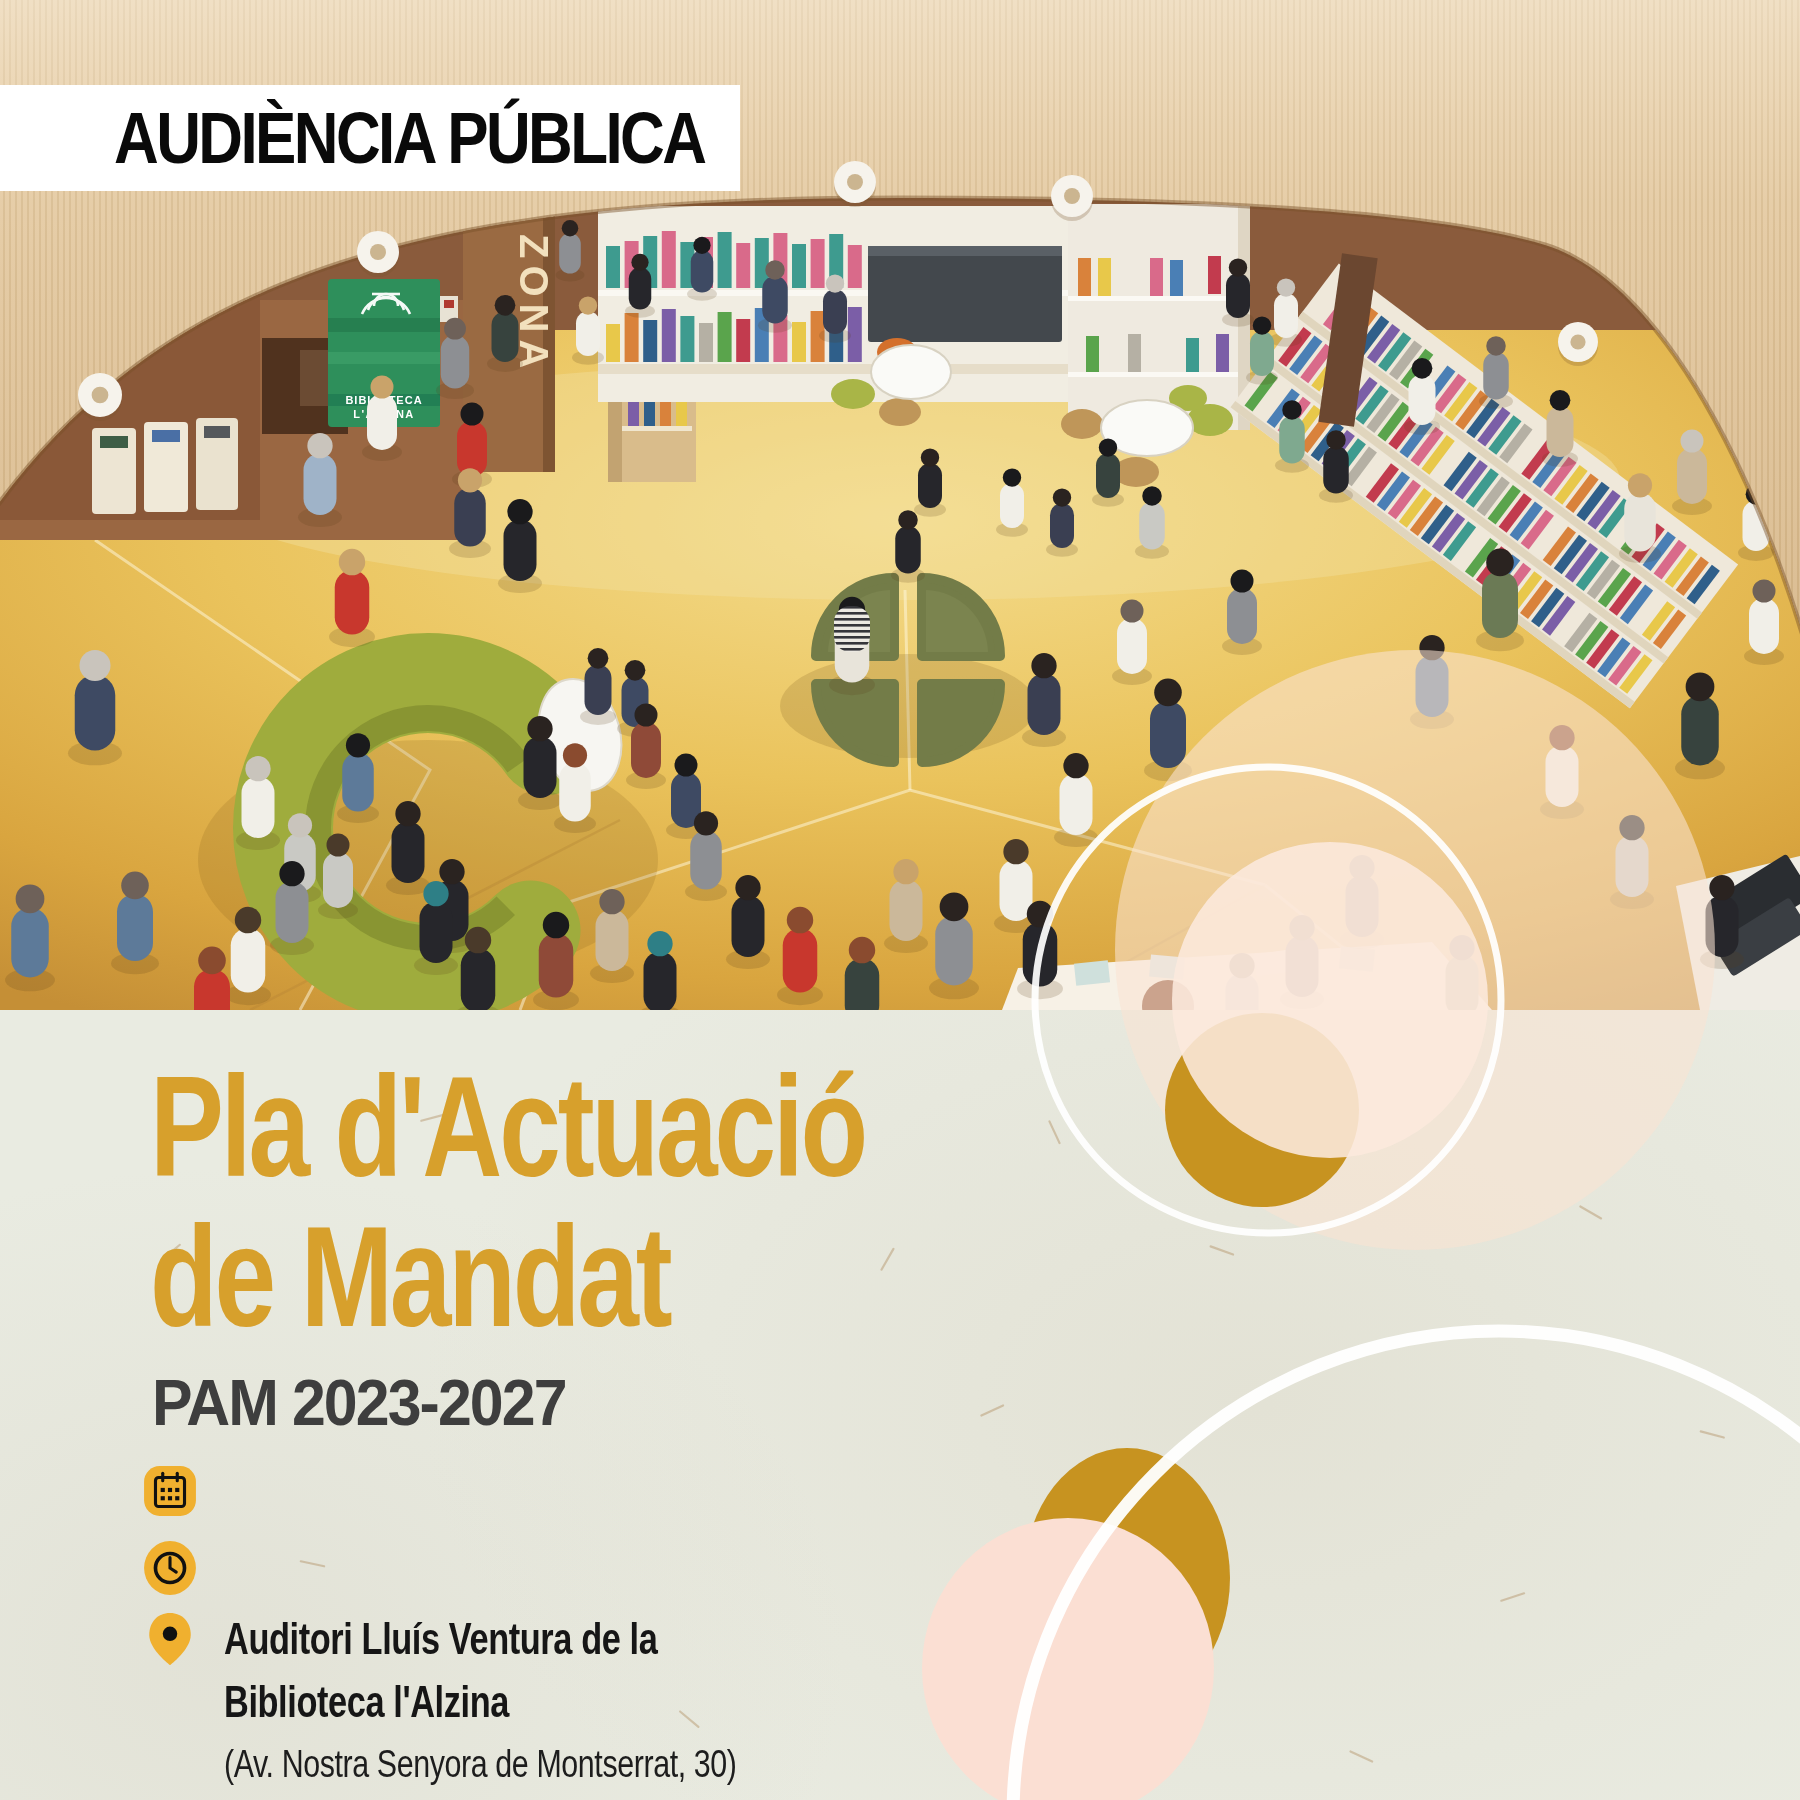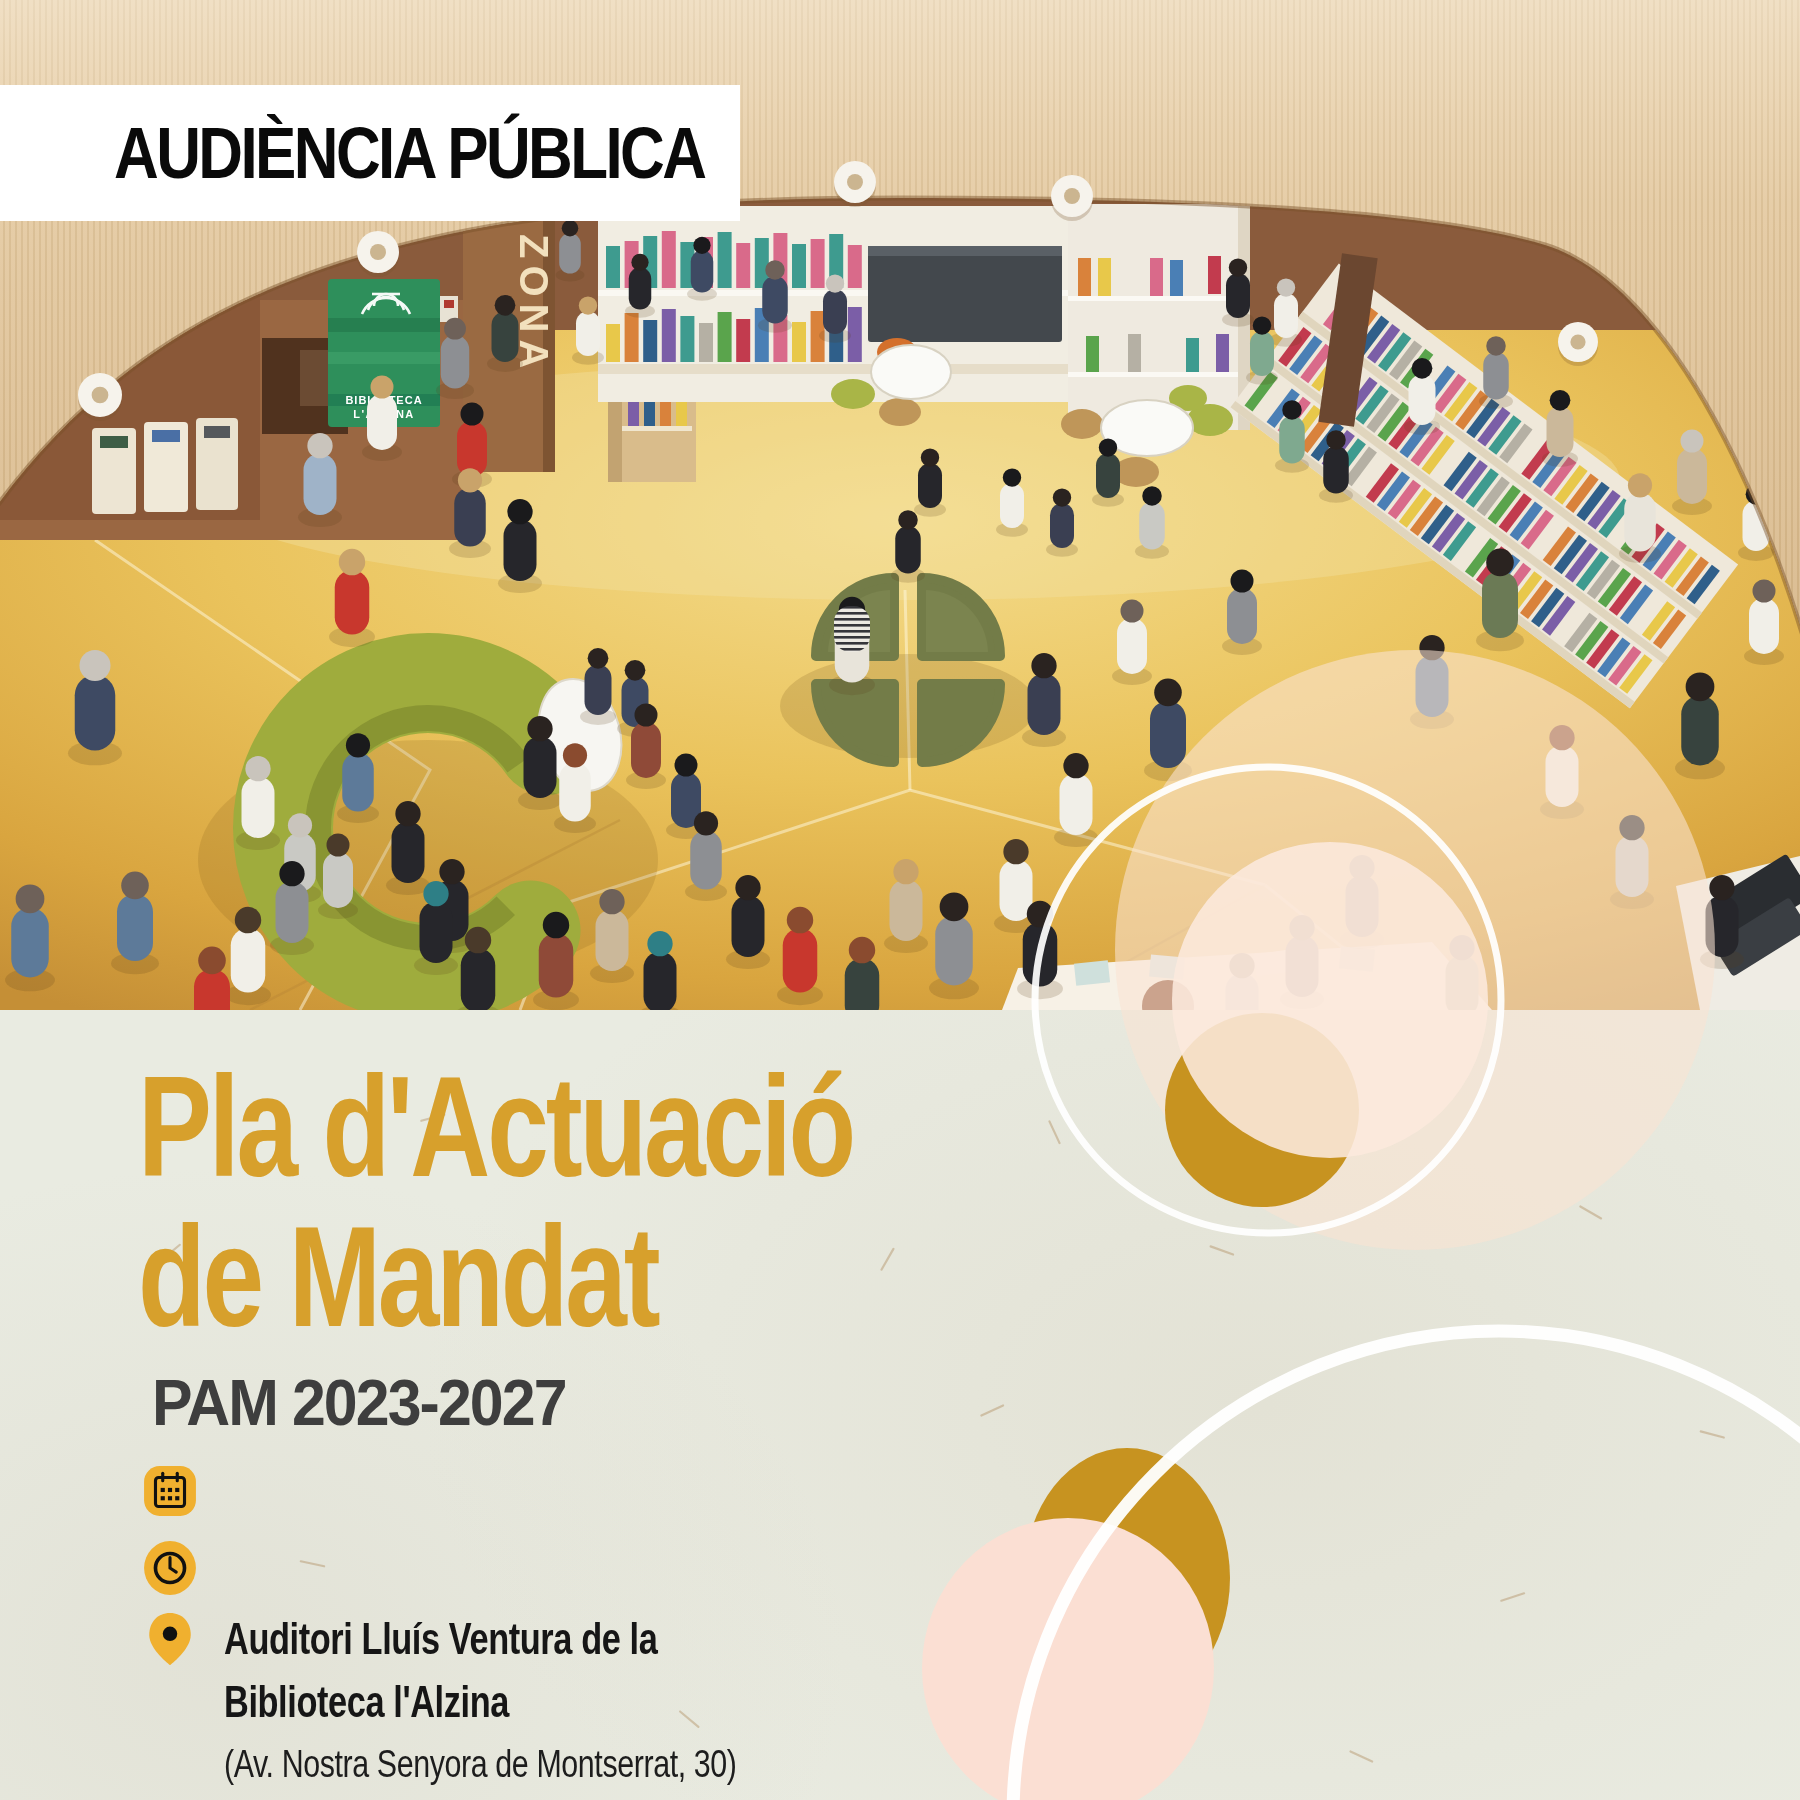--- a/index.html
+++ b/index.html
@@ -6,29 +6,29 @@
   .poster{
     position:relative;width:1800px;height:1800px;overflow:hidden;
     font-family:"Liberation Sans",sans-serif;
     background:
       radial-gradient(1200px 800px at 70% 78%, rgba(213,205,185,.30), transparent 70%),
       radial-gradient(900px 700px at 12% 92%, rgba(209,203,187,.28), transparent 70%),
       var(--sage-bg,#E9EBE1);
   }
   .photo{position:absolute;left:0;top:0;width:1800px;height:1010px;z-index:1;}
   .badge{
-    position:absolute;left:0;top:85px;width:740px;height:136px;background:#FFFFFF;z-index:7;
+    position:absolute;left:0;top:85px;width:740px;height:106px;background:#FFFFFF;z-index:7;
     display:flex;align-items:center;justify-content:center;padding-left:78px;box-sizing:border-box;
   }
   .badge span{
     display:inline-block;font-weight:700;font-size:72px;letter-spacing:-3px;color:#0A0A0A;
     transform:scaleX(.86);transform-origin:center;white-space:nowrap;
   }
   .content{position:absolute;left:0;top:0;width:1800px;height:1800px;z-index:4;}
-  .title{position:absolute;left:138px;top:1052px;line-height:150px;font-size:142px;font-weight:700;
+  .title{position:absolute;left:150px;top:1052px;line-height:150px;font-size:142px;font-weight:700;
     color:var(--accent,#D7A02C);letter-spacing:-4px;}
   .title span{display:inline-block;transform:scaleX(.78);transform-origin:left top;white-space:nowrap;}
   .subtitle{position:absolute;left:152px;top:1363px;font-size:64px;font-weight:700;
     color:var(--dark-text,#3E3E3E);letter-spacing:-2px;line-height:80px;}
   .subtitle span{display:inline-block;transform:scaleX(.95);transform-origin:left top;white-space:nowrap;}
   .drow{position:absolute;left:142px;display:flex;align-items:flex-start;}
   .dicon{width:56px;height:56px;flex:0 0 56px;margin-right:26px;}
   .dtext{line-height:53px;color:#161616;padding-top:2px;}
   .d-bold{display:inline-block;font-size:44px;font-weight:700;letter-spacing:-.5px;
     transform:scaleX(.78);transform-origin:left top;white-space:nowrap;}

